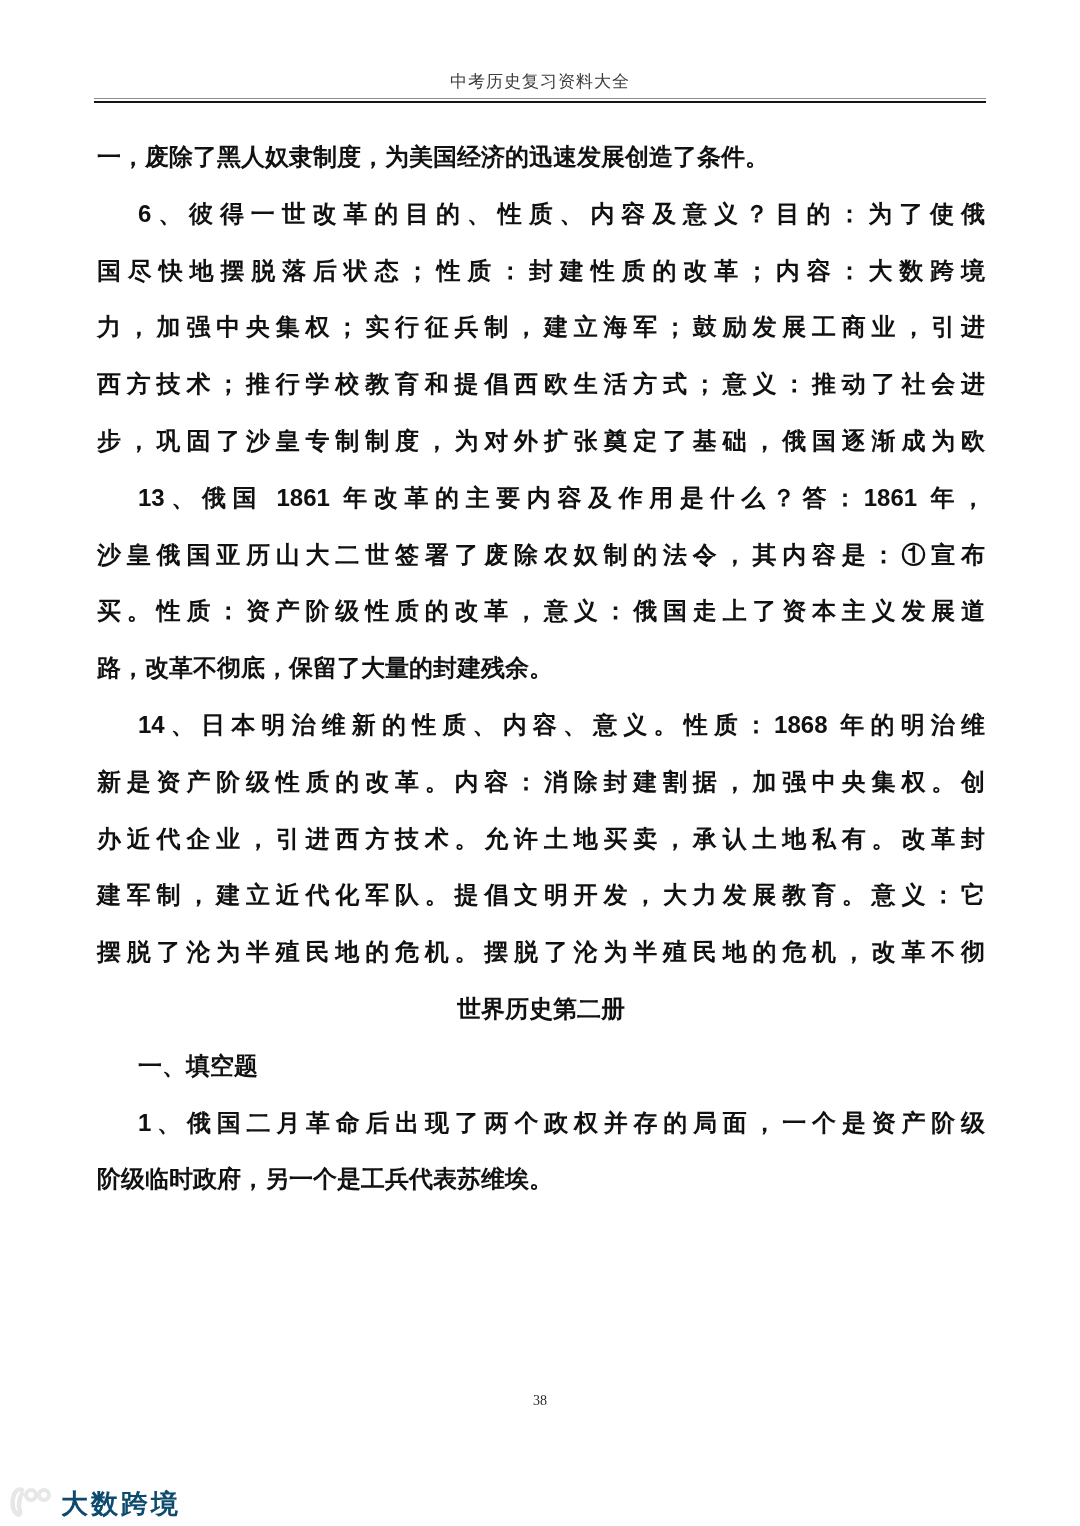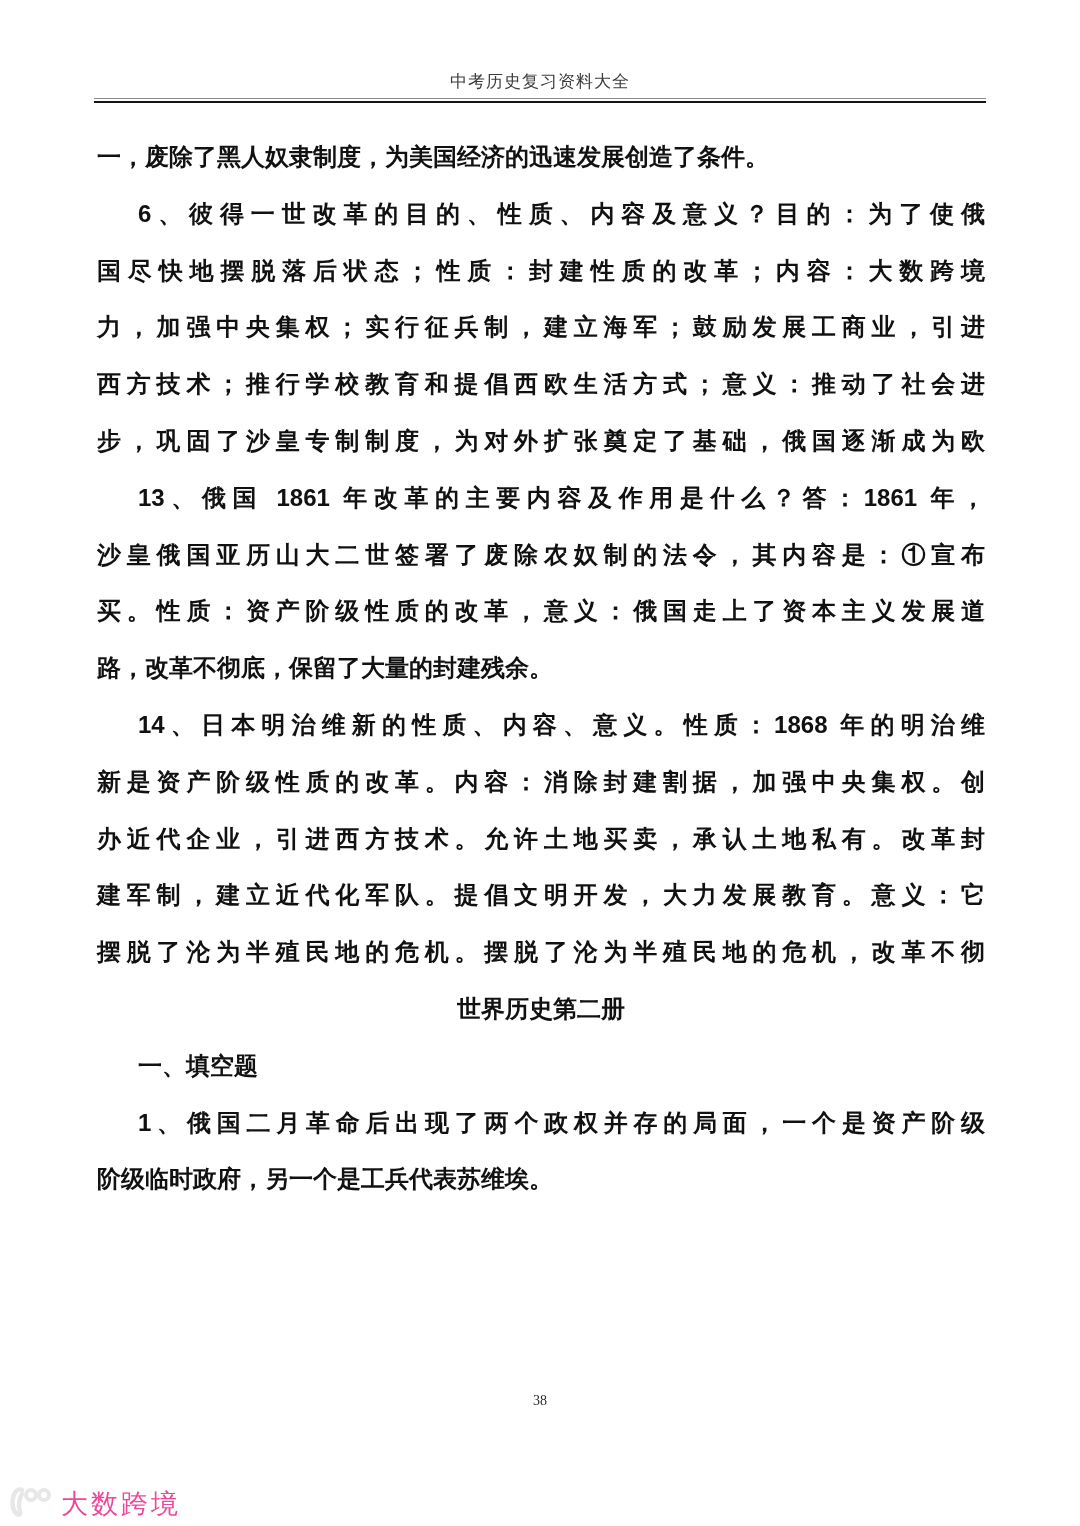--- a/index.html
+++ b/index.html
@@ -77,22 +77,22 @@
     position:absolute;
     left:8px;
     top:1484px;
     display:flex;
     align-items:center;
     gap:9px;
     user-select:none;
   }
   .watermark-text{
     font-size:27px;
-    font-weight:normal;
-    color:#ec4899;
+    font-weight:bold;
+    color:#0c4a6e;
     letter-spacing:3px;
   }
 </style>
 </head>
 <body>
 
 <div class="page">
 
   <div class="header-title">中考历史复习资料大全</div>
 

